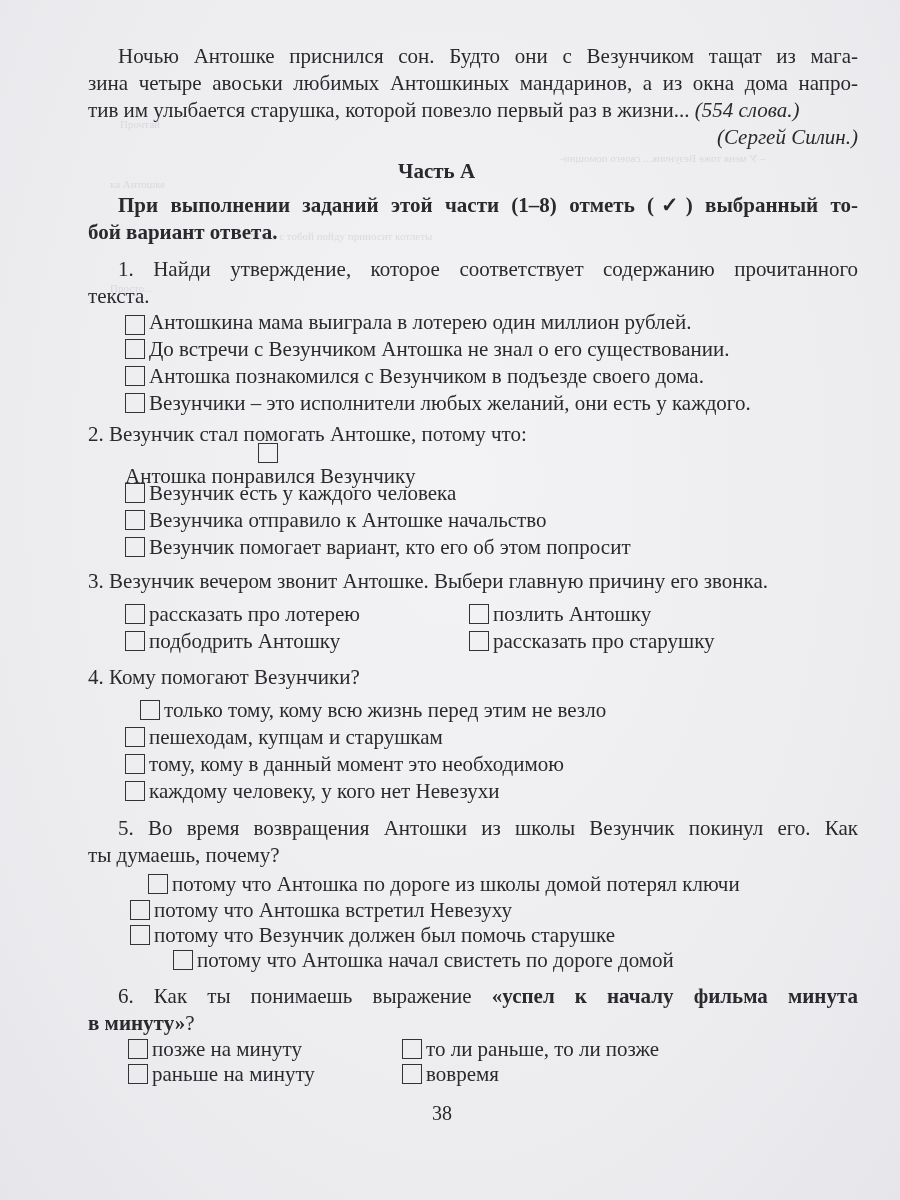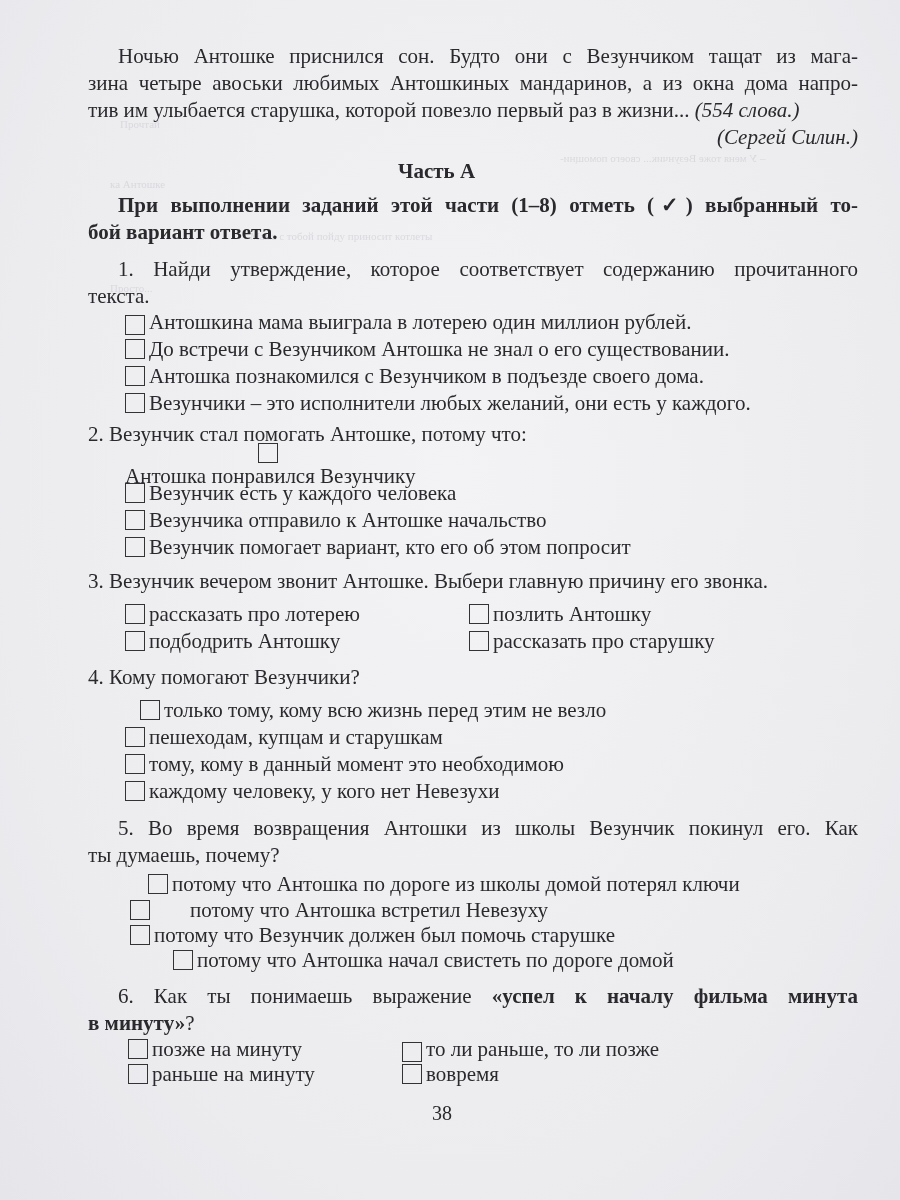--- a/index.html
+++ b/index.html
@@ -120,21 +120,21 @@
       <span class="box"></span>
       <span>каждому человеку, у кого нет Невезухи</span>
     </div>
 
   <div class="txt just" style="left:88px;top:815px;width:770px;text-indent:30px;">5. Во время возвращения Антошки из школы Везунчик покинул его. Как</div>
   <div class="txt" style="left:88px;top:842px;">ты думаешь, почему?</div>
   <div class="opt" style="left:130px;top:871px;margin-left:18px;">
       <span class="box"></span>
       <span>потому что Антошка по дороге из школы домой потерял ключи</span>
     </div>
-  <div class="opt" style="left:130px;top:897px;gap:36px;">
+  <div class="opt" style="left:130px;top:897px;">
       <span class="box"></span>
       <span>потому что Антошка встретил Невезуху</span>
     </div>
   <div class="opt" style="left:130px;top:922px;">
       <span class="box"></span>
       <span>потому что Везунчик должен был помочь старушке</span>
     </div>
   <div class="opt" style="left:130px;top:947px;margin-left:43px;">
       <span class="box"></span>
       <span>потому что Антошка начал свистеть по дороге домой</span>
@@ -144,21 +144,21 @@
     <span>6. Как ты понимаешь выражение</span>
     <span class="bold">«успел к началу фильма минута</span>
   </div>
   <div class="txt" style="left:88px;top:1010px;">
     <span class="bold">в минуту»</span><span>?</span>
   </div>
   <div class="opt" style="left:128px;top:1036px;">
       <span class="box"></span>
       <span>позже на минуту</span>
     </div>
-  <div class="opt" style="left:402px;top:1036px;align-items:flex-end;">
+  <div class="opt" style="left:402px;top:1036px;">
       <span class="box"></span>
       <span>то ли раньше, то ли позже</span>
     </div>
   <div class="opt" style="left:128px;top:1061px;">
       <span class="box"></span>
       <span>раньше на минуту</span>
     </div>
   <div class="opt" style="left:402px;top:1061px;">
       <span class="box"></span>
       <span>вовремя</span>

